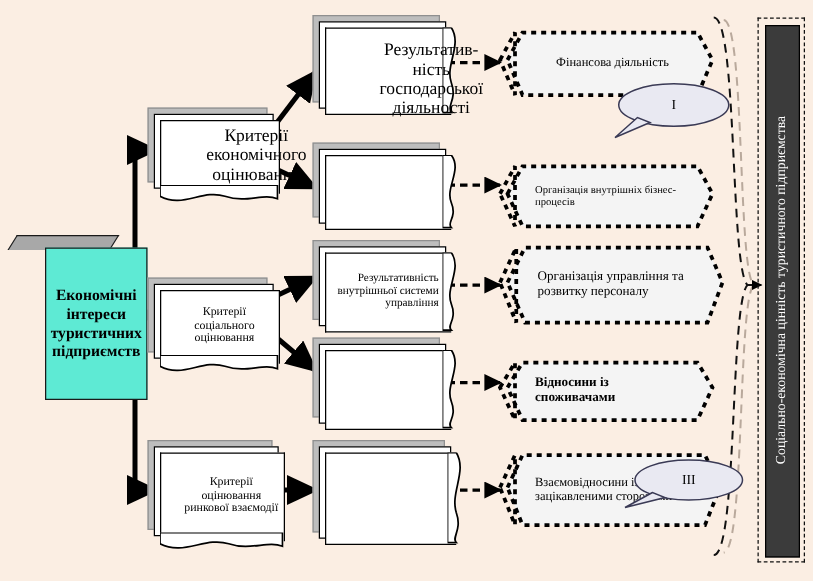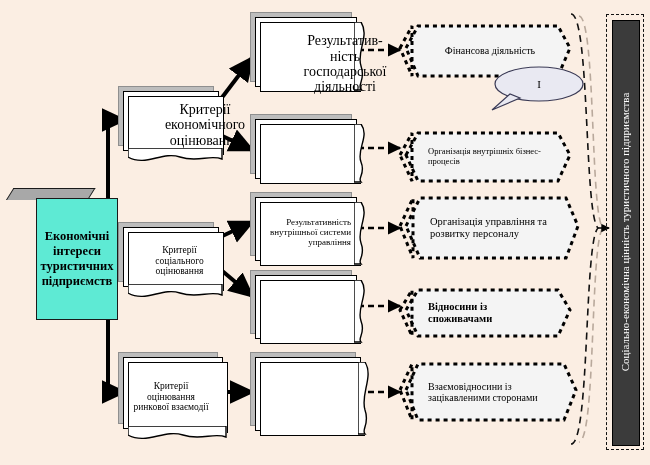--- a/index.html
+++ b/index.html
@@ -144,21 +144,21 @@
     <div class="label" style="left:10px;top:10px;width:94px;height:58px;font-size:9.5px;padding-left:14px;">Критерії соціального оцінювання</div>
   </div>
 
   <div class="stack" style="left:118px;top:352px;width:110px;height:84px;">
     <div class="sh" style="left:0;top:0;width:98px;height:70px;"></div>
     <div class="sheet" style="left:5px;top:5px;width:98px;height:70px;"></div>
     <div class="sheet" style="left:10px;top:10px;width:98px;height:70px;border-bottom-style:none;"></div>
     <svg style="position:absolute;left:10px;top:74px;width:99px;height:16px;">
       <path d="M0,0 L0,9 C19,19 36,3 55,9 C73,15 86,6 98,11 L98,0 z" fill="#fff" stroke="#000" stroke-width="1.4"></path>
     </svg>
-    <div class="label" style="left:10px;top:10px;width:86px;height:70px;font-size:9.5px;">Критерії оцінювання ринкової взаємодії</div>
+    <div class="label" style="left:24px;top:10px;width:86px;height:70px;font-size:9.5px;">Критерії оцінювання ринкової взаємодії</div>
   </div>
 
   <div class="stack" style="left:250px;top:12px;width:112px;height:82px;">
     <div class="sh" style="left:0;top:0;width:100px;height:68px;"></div>
     <div class="sheet" style="left:5px;top:5px;width:100px;height:68px;"></div>
     <div class="sheet" style="left:10px;top:10px;width:100px;height:68px;border-right-style:none;"></div>
     <svg style="position:absolute;left:104px;top:10px;width:18px;height:69px;">
       <path d="M0,0 L7,0 C16,14 2,30 7,44 C12,58 3,62 7,68 L0,68 z" fill="#fff" stroke="#000" stroke-width="1.4"></path>
     </svg>
     <div class="label" style="left:10px;top:10px;width:100px;height:84px;font-size:14px;margin-left:35px;">Результатив-ність господарської діяльності</div>
@@ -243,20 +243,27 @@
   </div>
 
   <div class="dashbox" style="left:398px;top:358px;width:184px;height:72px;">
     <svg style="position:absolute;left:0;top:0;width:184px;height:72px;">
       <path d="M8,32 L20,6 L166,6 L178,32 L166,62 L20,62 z" fill="#f4f4f4" stroke="#000" stroke-width="3" stroke-dasharray="4 4"></path>
       <path d="M2,32 L14,6 L14,62 z" fill="none" stroke="#000" stroke-width="3" stroke-dasharray="4 4"></path>
     </svg>
     <div class="label" style="left:22px;top:6px;width:146px;height:56px;font-size:10px;">Взаємовідносини із зацікавленими сторонами</div>
   </div>
 
+  <div class="bubble" style="left:496px;top:366px;width:100px;height:50px;">
+    <svg style="position:absolute;left:0;top:0;width:100px;height:50px;">
+      <ellipse cx="55" cy="18" rx="43" ry="16" fill="#e9e9f2" stroke="#3a3a55" stroke-width="1.2"></ellipse>
+      <path d="M26,28 L4,40 L36,32 z" fill="#e9e9f2" stroke="#3a3a55" stroke-width="1.2"></path>
+    </svg>
+    <div class="rn" style="left:14px;top:8px;width:82px;height:20px;">III</div>
+  </div>
 
   <div id="vbar">
     <div class="dashframe"></div>
     <div class="plate"></div>
     <div class="vtext">Соціально-економічна цінність туристичного підприємства</div>
   </div>
 
 </div>
 
 </body></html>

